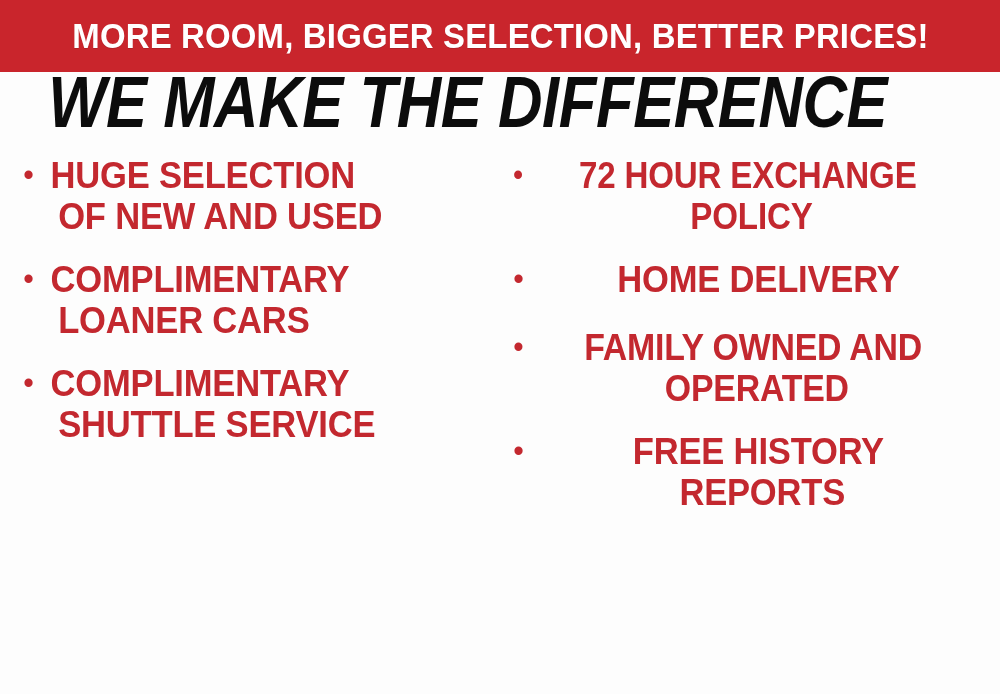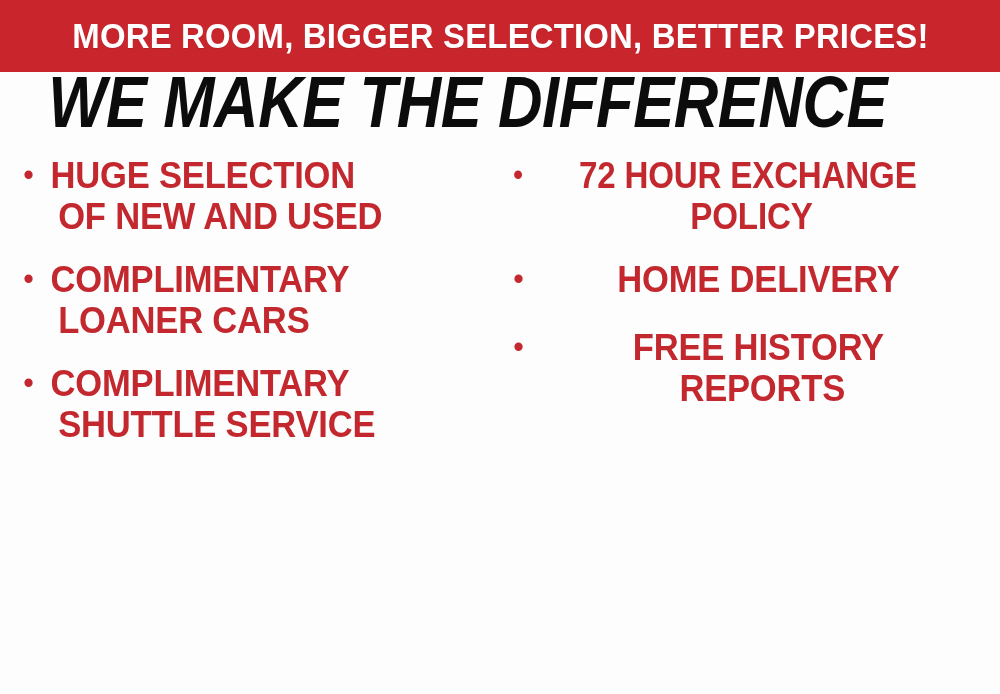--- a/index.html
+++ b/index.html
@@ -170,20 +170,24 @@
         <span class="bullet-line line-first sq-92">72 HOUR EXCHANGE</span>
         <span class="bullet-line line-rest sq-92">POLICY</span>
       </div>
 
       <div class="bullet-item gap-xl">
         <span class="bullet-line line-first sq-96">HOME DELIVERY</span>
       </div>
 
 
 
+      <div class="bullet-item gap-lg">
+        <span class="bullet-line line-first sq-94">FAMILY OWNED AND</span>
+        <span class="bullet-line line-rest sq-94">OPERATED</span>
+      </div>
 
       <div class="bullet-item">
         <span class="bullet-line line-first sq-96">FREE HISTORY</span>
         <span class="bullet-line line-rest sq-96">REPORTS</span>
       </div>
 
     </div>
 
   </div>
 </div>

